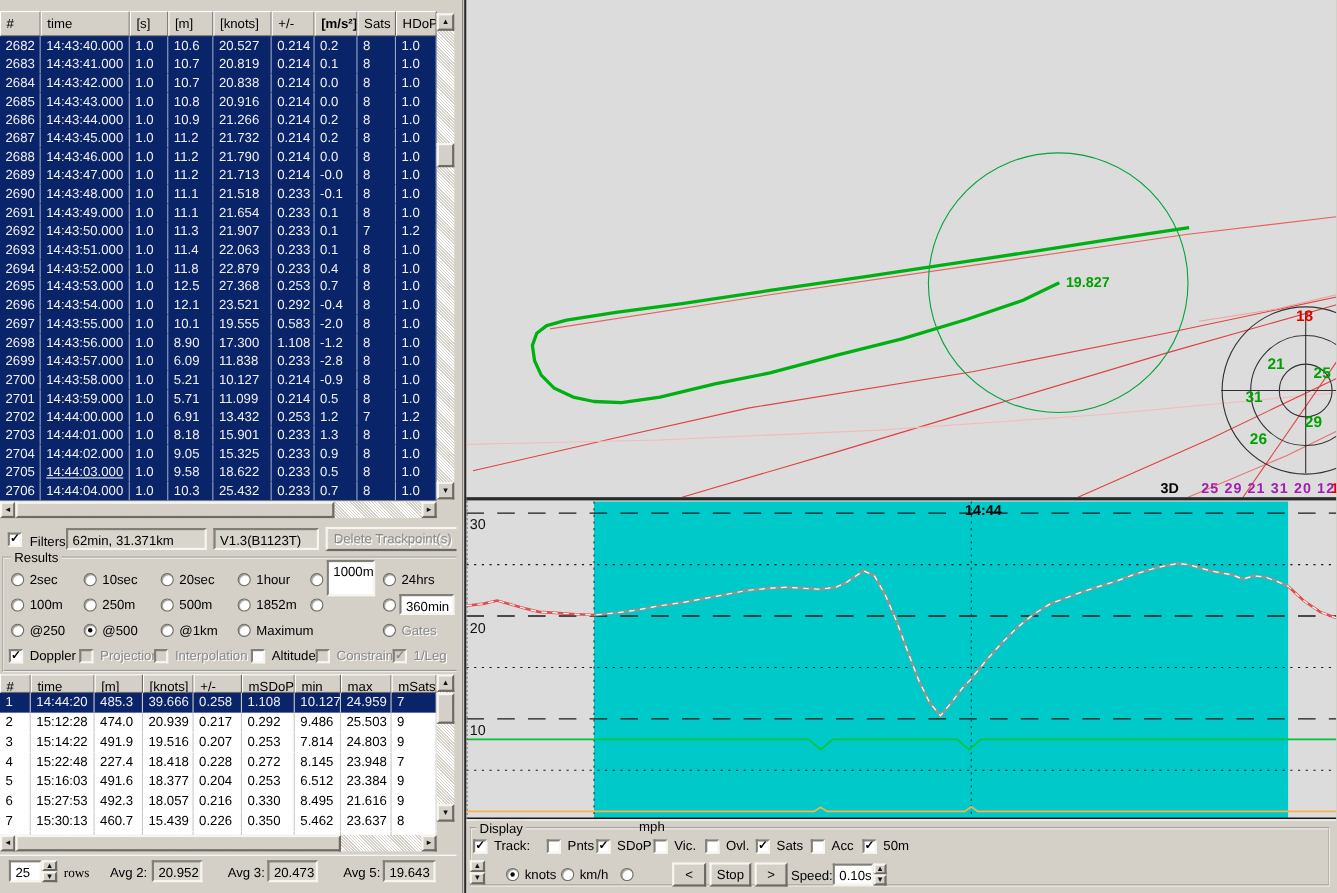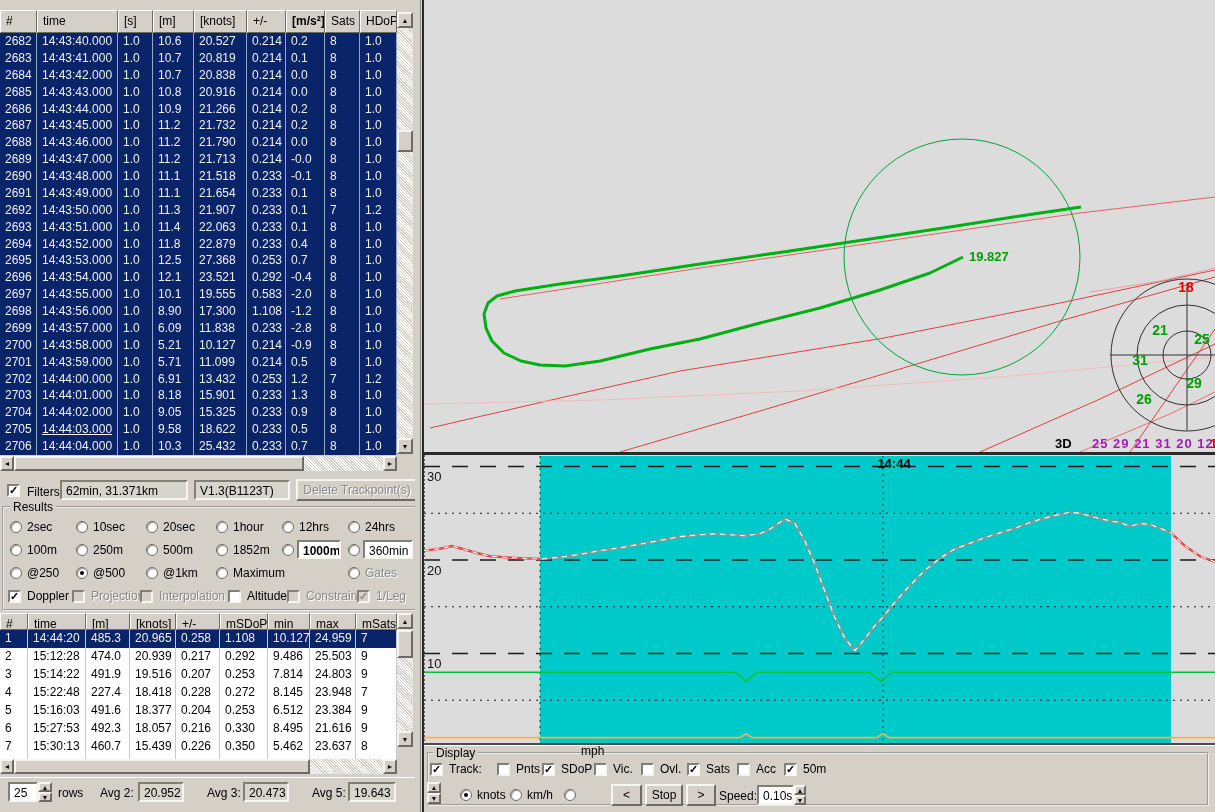--- a/index.html
+++ b/index.html
@@ -352,21 +352,21 @@
       <div class="abs lbl" style="left: 365px; top: 520px;">24hrs</div>
       <div class="rad" style="left: 10px; top: 544px;"></div>
       <div class="abs lbl" style="left: 27px; top: 543px;">100m</div>
       <div class="rad" style="left: 76px; top: 544px;"></div>
       <div class="abs lbl" style="left: 93px; top: 543px;">250m</div>
       <div class="rad" style="left: 146px; top: 544px;"></div>
       <div class="abs lbl" style="left: 163px; top: 543px;">500m</div>
       <div class="rad" style="left: 216px; top: 544px;"></div>
       <div class="abs lbl" style="left: 233px; top: 543px;">1852m</div>
       <div class="rad" style="left: 282px; top: 544px;"></div>
-      <div class="abs in wfield" style="left: 297px; top: 540px; width: 44px; height: 19px; font-weight: bold;">1000m</div>
+      <div class="abs in wfield" style="left: 297px; top: 509px; width: 44px; height: 33px;">1000m</div>
       <div class="rad" style="left: 348px; top: 544px;"></div>
       <div class="abs in wfield" style="left: 363px; top: 540px; width: 50px; height: 19px;">360min</div>
       <div class="rad" style="left: 10px; top: 567px;"></div>
       <div class="abs lbl" style="left: 27px; top: 566px;">@250</div>
       <div class="rad" style="left: 76px; top: 567px;">
         <div class="dot"></div>
       </div>
       <div class="abs lbl" style="left: 93px; top: 566px;">@500</div>
       <div class="rad" style="left: 146px; top: 567px;"></div>
       <div class="abs lbl" style="left: 163px; top: 566px;">@1km</div>
@@ -398,21 +398,21 @@
         <div class="th" style="width: 48px;">mSDoP</div>
         <div class="th" style="width: 42px;">min</div>
         <div class="th" style="width: 46px;">max</div>
         <div class="th" style="width: 41px;">mSats</div>
       </div>
     <div id="rt-body" class="res-body" style="height:129px;overflow:hidden;">
         <div class="tr sel" style="height: 18px; background: rgb(10, 36, 106); color: rgb(240, 240, 240);">
           <div class="td" style="width: 28px;">1</div>
           <div class="td" style="width: 58px;">14:44:20</div>
           <div class="td" style="width: 44px;">485.3</div>
-          <div class="td" style="width: 46px;">20.965</div>
+          <div class="td" style="width: 46px;">39.666</div>
           <div class="td" style="width: 44px;">0.258</div>
           <div class="td" style="width: 48px;">1.108</div>
           <div class="td" style="width: 42px;">10.127</div>
           <div class="td" style="width: 46px;">24.959</div>
           <div class="td" style="width: 41px;">7</div>
         </div>
         <div class="tr" style="height: 18px;">
           <div class="td" style="width: 28px;">2</div>
           <div class="td" style="width: 58px;">15:12:28</div>
           <div class="td" style="width: 44px;">474.0</div>
@@ -487,21 +487,21 @@
           <div class="td" style="width: 48px;">0.330</div>
           <div class="td" style="width: 42px;">3.441</div>
           <div class="td" style="width: 46px;">20.682</div>
           <div class="td" style="width: 41px;">9</div>
         </div>
       </div>
   </div>
 
   <div class="abs" style="left:0;top:777px;width:421px;height:35px;border-top:1px solid #fff;"></div>
   <div class="abs in wfield" style="left:8px;top:782px;width:30px;height:20px;">25</div>
-  <div class="abs lbl" style="left:58px;top:786px;">rows</div>
+  <div class="abs lbl" style="left:58px;top:786px;font-family:Liberation Serif, serif;">rows</div>
   <div class="abs lbl" style="left:100px;top:786px;">Avg 2:</div>
   <div class="abs in field" style="left:138px;top:782px;width:46px;height:20px;">20.952</div>
   <div class="abs lbl" style="left:207px;top:786px;">Avg 3:</div>
   <div class="abs in field" style="left:243px;top:782px;width:46px;height:20px;">20.473</div>
   <div class="abs lbl" style="left:312px;top:786px;">Avg 5:</div>
   <div class="abs in field" style="left:348px;top:782px;width:48px;height:20px;">19.643</div>
 
   <div class="abs" style="left:415px;top:0;width:6px;height:812px;background:#d4d0c8;border-right:1px solid #8a8a8a;"></div>
   <div class="abs" style="left:422px;top:0;width:2px;height:812px;background:#2a2a2a;"></div>
 

